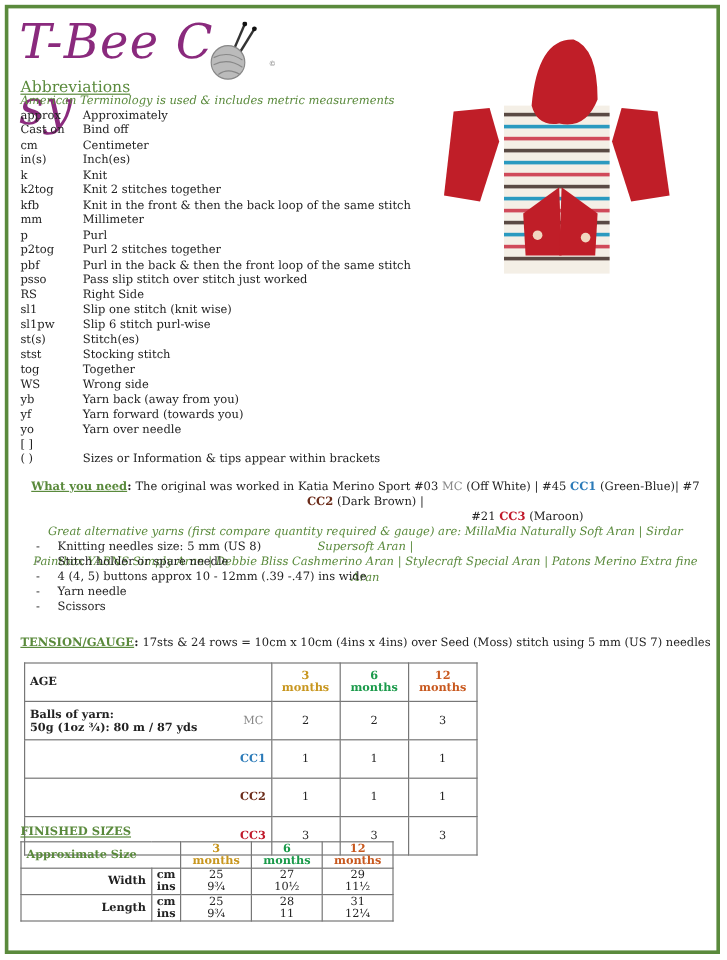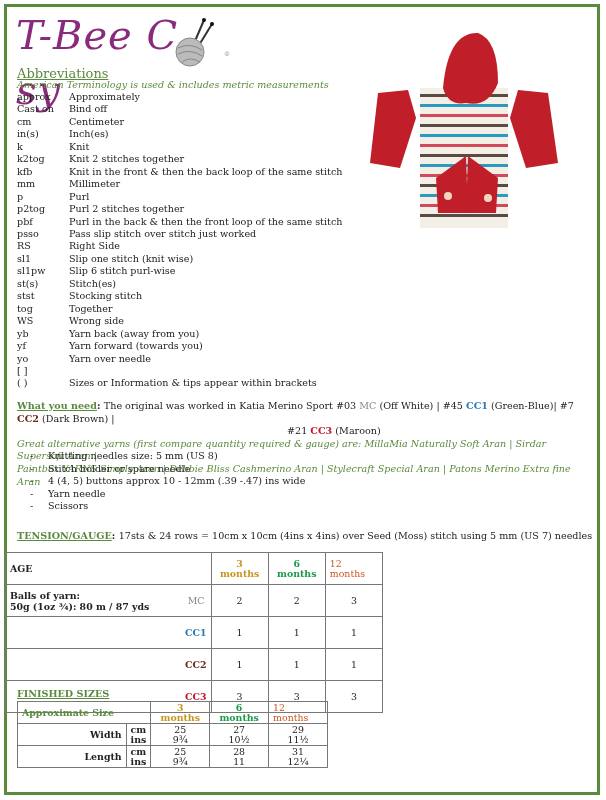--- a/index.html
+++ b/index.html
@@ -9,41 +9,41 @@
   .logo-text { position: absolute; left: 0; top: 0; font-family: "DejaVu Serif", serif; font-style: italic; font-size: 40px; color: #8a2a7d; letter-spacing: 1px; line-height: 55px; }
   .logo-copy { position: absolute; left: 208px; top: 42px; font-size: 6px; color: #777; }
   .yarn { position: absolute; left: 148px; top: 10px; width: 60px; height: 52px; }
   .section-title { font-family: "DejaVu Serif", serif; color: #5a8a3c; text-decoration: underline; font-size: 13px; }
   .abbr-head { position: absolute; left: 17px; top: 66px; }
   .abbr-sub { position: absolute; left: 17px; top: 79px; font-style: italic; color: #5a8a3c; font-size: 9.6px; }
   .abbr-list { position: absolute; left: 17px; top: 91px; font-size: 9.6px; line-height: 12.45px; }
   .abbr-row { display: flex; white-space: nowrap; }
   .abbr-key { width: 52px; }
   .hero { position: absolute; left: 348px; top: 28px; width: 220px; height: 215px; }
-  .need { position: absolute; left: 17px; top: 400px; width: 575px; font-size: 9.6px; line-height: 12.6px; }
+  .need { position: absolute; left: 17px; top: 400px; width: 575px; font-size: 9.6px; line-height: 12.6px; text-align: center; }
   .need b.lbl { color: #5a8a3c; text-decoration: underline; }
   .mc { color: #888; }
   .cc1 { color: #2a7ab8; font-weight: bold; }
   .cc2 { color: #6a2a18; font-weight: bold; }
   .cc3 { color: #c0182a; font-weight: bold; }
   .alt { font-style: italic; color: #5a8a3c; }
   .tools { position: absolute; left: 30px; top: 450px; font-size: 9.6px; line-height: 12.6px; }
   .tool-row { display: flex; }
   .tool-dash { width: 18px; }
   .gauge { position: absolute; left: 17px; top: 530px; font-size: 9.6px; }
   .gauge b.lbl { color: #5a8a3c; text-decoration: underline; }
   table { border-collapse: collapse; position: absolute; font-size: 9.4px; }
   td { border: 1px solid #777; padding: 0 4px; }
-  .t1 { left: 5px; top: 552px; width: 378px; }
+  .t1 { left: 20px; top: 552px; width: 378px; }
   .t1 td { height: 31px; }
   .t2 { left: 17px; top: 701px; width: 311px; }
   .num { text-align: center; }
   .m3 { color: #c8961e; font-weight: bold; text-align: center; line-height: 10px; }
   .m6 { color: #1a9a4a; font-weight: bold; text-align: center; line-height: 10px; }
-  .m12 { color: #c8581e; font-weight: normal; text-align: left; line-height: 10px; }
+  .m12 { color: #c8581e; font-weight: bold; text-align: center; line-height: 10px; }
   .fin-title { position: absolute; left: 17px; top: 688px; font-size: 9.6px; color: #5a8a3c; font-weight: bold; text-decoration: underline; }
   .appr { color: #5a8a3c; font-weight: bold; margin-left: 27px; }
   .units { line-height: 10px; font-weight: bold; }
   .vals { line-height: 10px; text-align: center; }
 </style>
 </head>
 <body>
 
 <div class="frame"></div>
 

